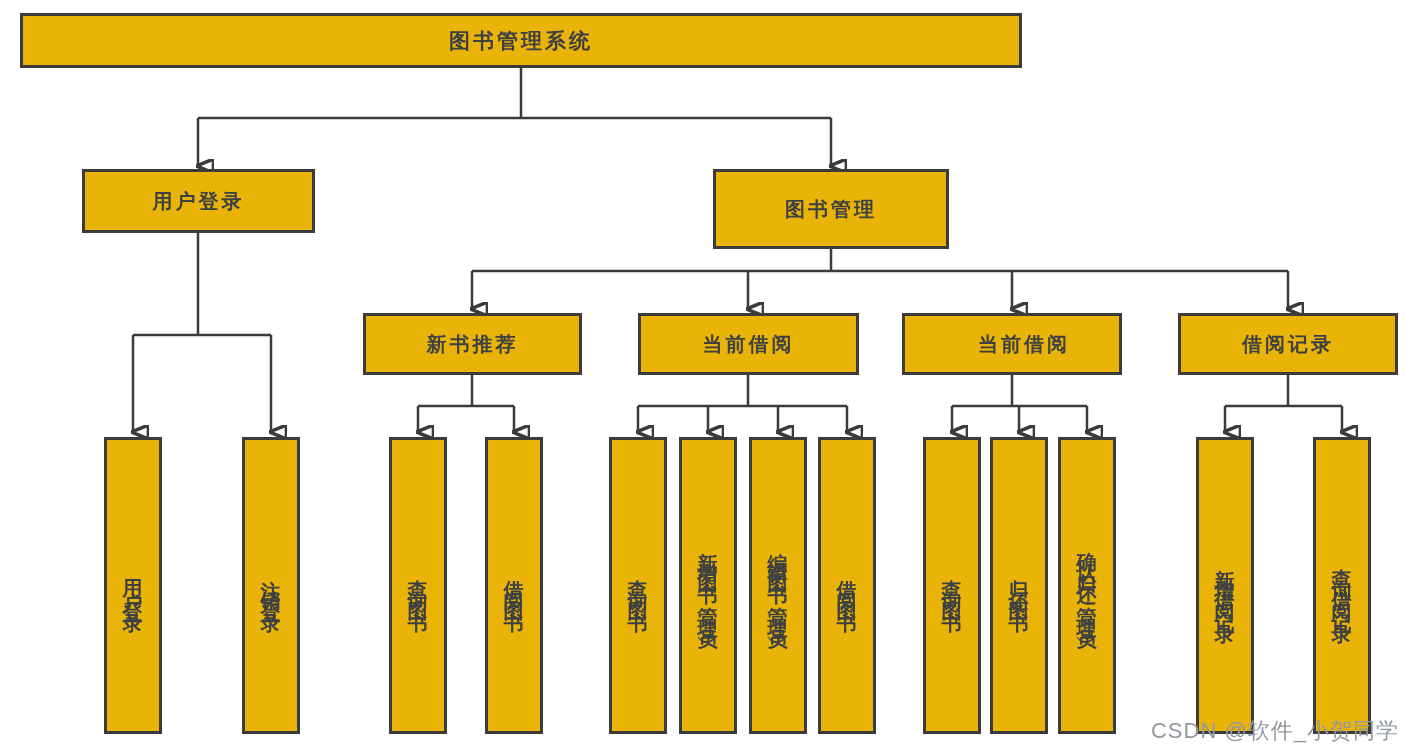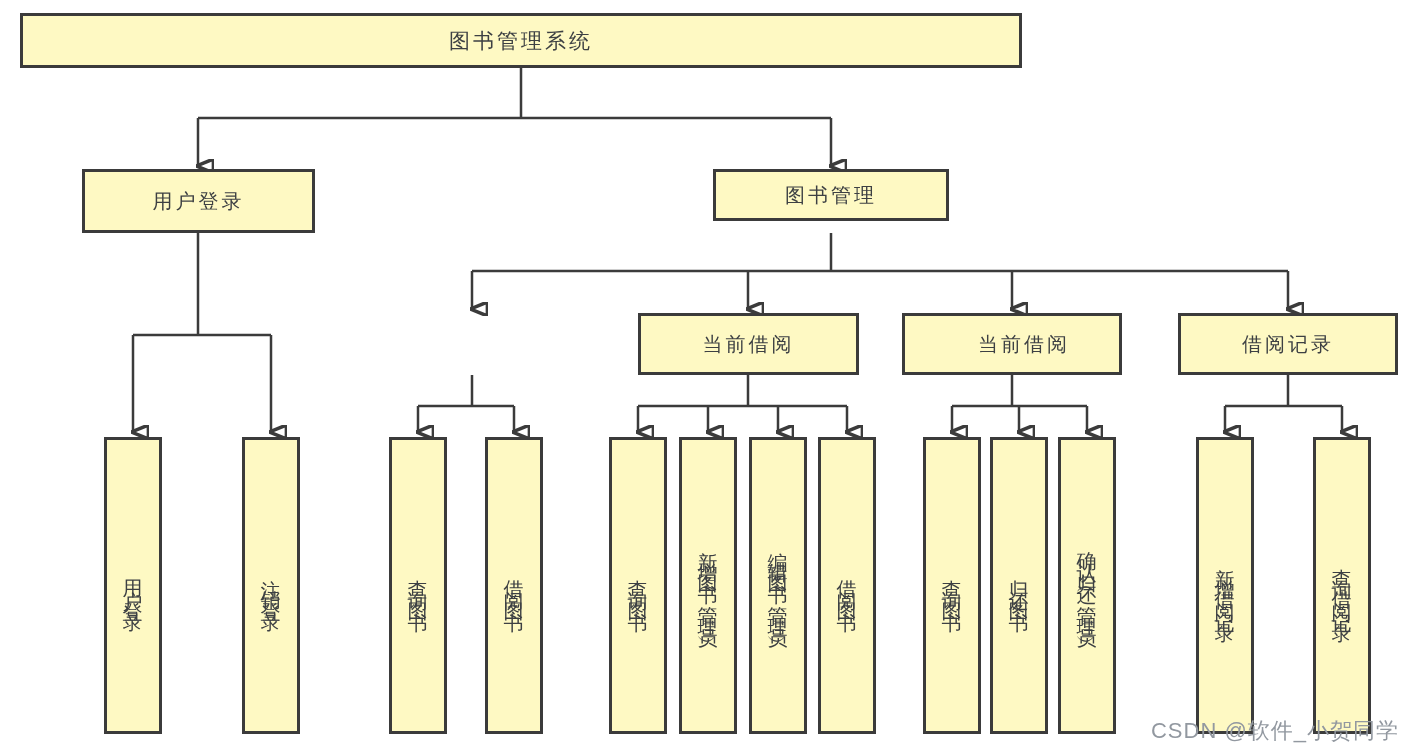--- a/index.html
+++ b/index.html
@@ -13,32 +13,33 @@
   }
   #connectors {
     position: absolute;
     left: 0; top: 0;
     width: 1405px; height: 747px;
     z-index: 1;
   }
   .node {
     position: absolute;
     box-sizing: border-box;
-    background: #fef9c3;
+    background: #eab308;
     border: 3px solid #3b3b3b;
     color: #3d4043;
     display: flex;
     align-items: center;
     justify-content: center;
     z-index: 2;
+    font-weight: bold;
   }
   .node.h-label { font-size: 20px; letter-spacing: 3px; white-space: nowrap; }
   .node.root-box { left: 20px; top: 13px; width: 1002px; height: 55px; font-size: 21px; }
   .node.lvl2-a { left: 82px;  top: 169px; width: 233px; height: 64px; }
-  .node.lvl2-b { left: 713px; top: 169px; width: 236px; height: 52px; }
+  .node.lvl2-b { left: 713px; top: 169px; width: 236px; height: 80px; }
   .node.lvl3   { top: 313px; height: 62px; }
   .node.m0 { left: 363px;  width: 219px; }
   .node.m1 { left: 638px;  width: 221px; }
   .node.m2 { left: 902px;  width: 220px; padding-left: 24px; }
   .node.m3 { left: 1178px; width: 220px; }
   .node.leaf { top: 437px; width: 58px; height: 297px; }
   .leaf-text {
     writing-mode: vertical-rl;
     text-orientation: mixed;
     font-size: 20px;
@@ -105,20 +106,21 @@
     <line x1="1087" y1="406" x2="1087" y2="432" marker-end="url(#arrow)"></line>
     <line x1="1225" y1="406" x2="1225" y2="432" marker-end="url(#arrow)"></line>
     <line x1="1342" y1="406" x2="1342" y2="432" marker-end="url(#arrow)"></line>
   </svg>
 
   <div class="node root-box h-label">图书管理系统</div>
 
   <div class="node lvl2-a h-label">用户登录</div>
   <div class="node lvl2-b h-label">图书管理</div>
 
+  <div class="node lvl3 m0 h-label">新书推荐</div>
   <div class="node lvl3 m1 h-label">当前借阅</div>
   <div class="node lvl3 m2 h-label">当前借阅</div>
   <div class="node lvl3 m3 h-label">借阅记录</div>
 
   <div class="node leaf g1a">
     <span class="leaf-text">用户登录</span>
   </div>
   <div class="node leaf g1b">
     <span class="leaf-text">注销登录</span>
   </div>

